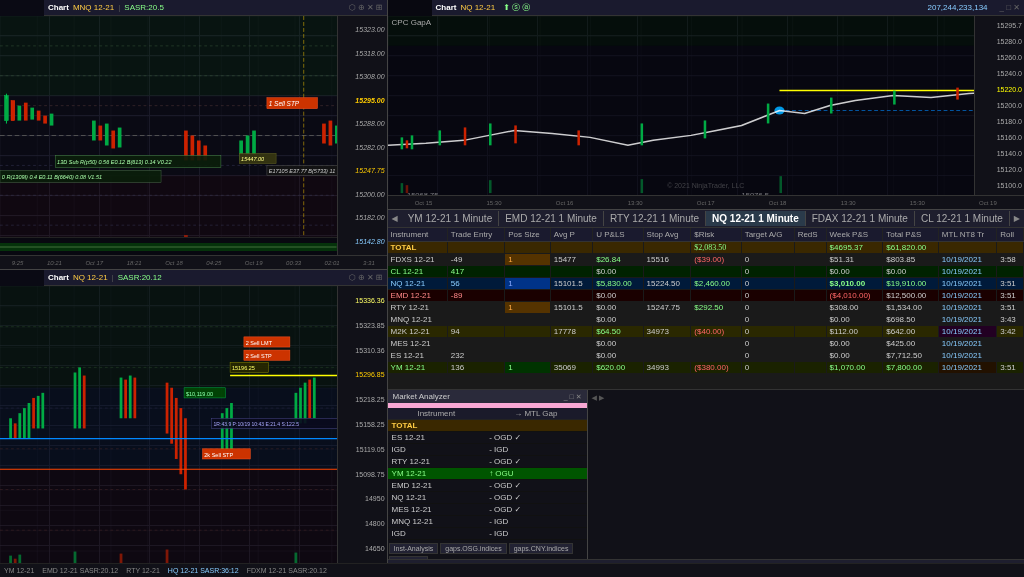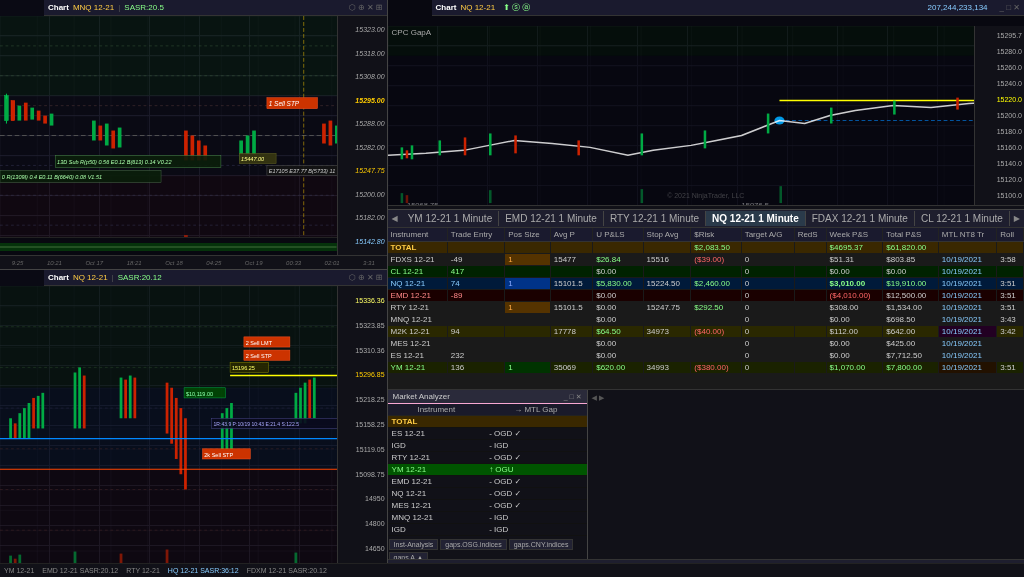--- a/index.html
+++ b/index.html
@@ -103,21 +103,21 @@
     }
 
     .ma-title {
       background: #2a2a3a;
       padding: 2px 5px;
       font-size: 8px;
       color: #ccc;
       display: flex;
       justify-content: space-between;
       align-items: center;
-      border-bottom: 1px solid #f9a8d4;
+      border-bottom: 5px solid #f9a8d4;
     }
 
     .ma-table {
       width: 100%;
       border-collapse: collapse;
       font-size: 8px;
     }
     .ma-table th {
       background: #1a1a2a;
       color: #aaa;
@@ -535,21 +535,21 @@
   <div class="full-right">
 
     <div class="right-top-chart">
       <div class="chart-header">
         <span class="chart-title">Chart</span>
         <span style="color:#ffcc44;">NQ 12-21</span>
         <span style="color:#88ff88;margin-left:4px;">⬆ ⓢ ⓐ</span>
         <span style="margin-left:auto;color:#88ccff;">207,244,233,134</span>
         <span style="color:#666;margin-left:8px;">_ □ ✕</span>
       </div>
-      <div style="position:relative;height:calc(100% - 16px);display:flex;margin-top:10px;">
+      <div style="position:relative;height:calc(100% - 16px);display:flex;">
         <div style="flex:1;position:relative;overflow:hidden;">
           <div class="chart-bg"></div>
 
           <div style="position:absolute;top:2px;left:4px;font-size:8px;color:#aaa;z-index:2;">CPC GapA</div>
 
           <div style="position:absolute;bottom:20px;left:50%;transform:translateX(-50%);font-size:7px;color:rgba(150,150,150,0.4);z-index:2;">© 2021 NinjaTrader, LLC</div>
 
           <svg class="chart-svg" viewBox="0 0 504 194" preserveAspectRatio="none">
             <defs>
               <pattern id="grid3" width="40" height="20" patternUnits="userSpaceOnUse">
@@ -660,21 +660,21 @@
           </thead>
           <tbody>
 
             <tr class="row-total">
               <td style="color:#ffcc44;font-weight:bold;">TOTAL</td>
               <td></td>
               <td></td>
               <td></td>
               <td></td>
               <td></td>
-              <td style="color:#88ff88;">$2,083.50</td>
+              <td style="color:#88ff88;font-family:Liberation Serif, serif;">$2,083.50</td>
               <td></td>
               <td></td>
               <td style="color:#88ff88;">$4695.37</td>
               <td style="color:#88ff88;">$61,820.00</td>
               <td></td>
               <td></td>
             </tr>
 
             <tr>
               <td>FDXS 12-21</td>
@@ -704,21 +704,21 @@
               <td>0</td>
               <td></td>
               <td>$0.00</td>
               <td>$0.00</td>
               <td style="color:#88ccff;">10/19/2021</td>
               <td></td>
             </tr>
 
             <tr style="background:#001a3a;">
               <td style="color:#88ccff;">NQ 12-21</td>
-              <td style="color:#88ccff;">74</td>
+              <td style="color:#88ccff;">56</td>
               <td style="background:#003388;color:#88aaff;">1</td>
               <td>15101.5</td>
               <td style="color:#88ff88;">$5,830.00</td>
               <td>15224.50</td>
               <td style="color:#88ff88;">$2,460.00</td>
               <td>0</td>
               <td></td>
               <td style="color:#88ff88;font-weight:bold;">$3,010.00</td>
               <td style="color:#88ff88;">$19,910.00</td>
               <td style="color:#88ccff;">10/19/2021</td>

